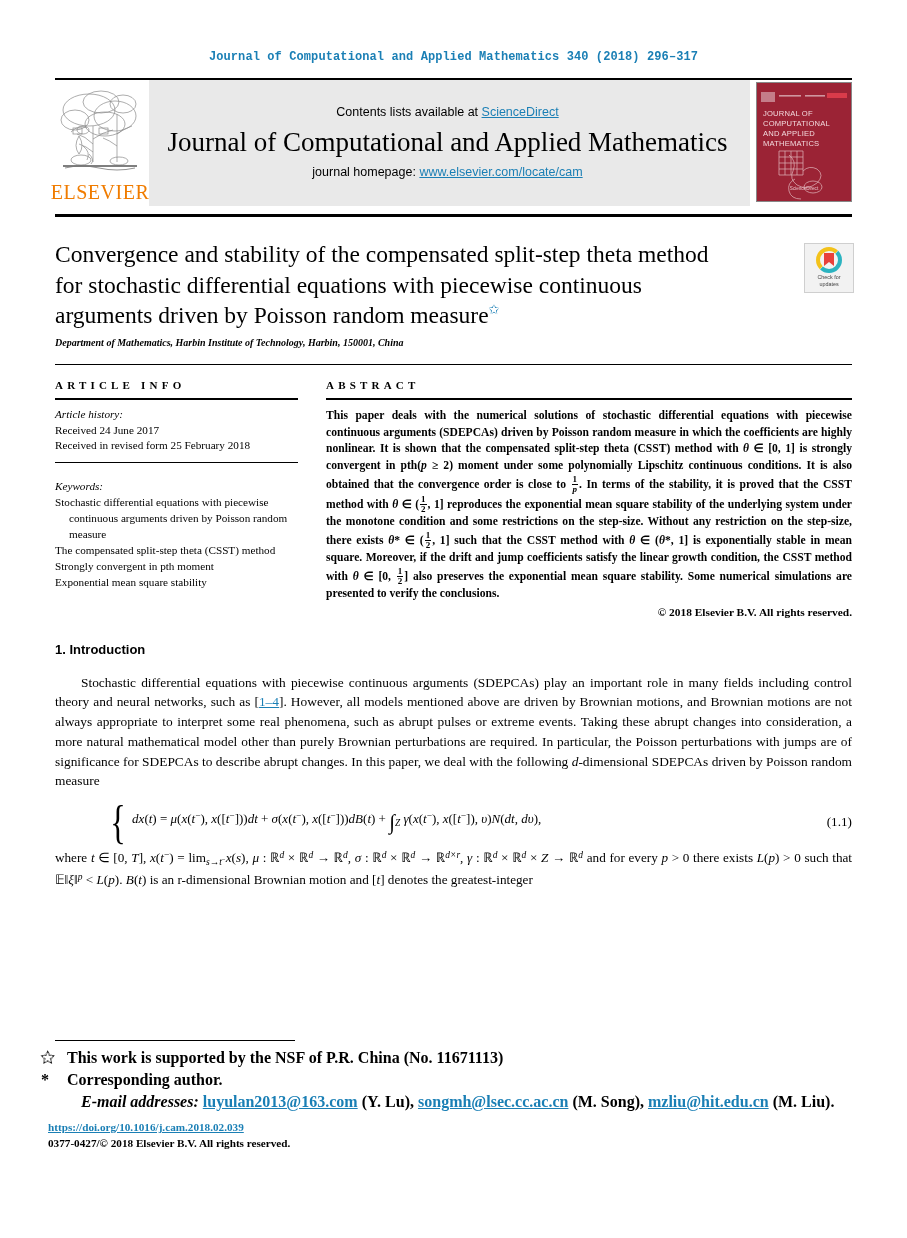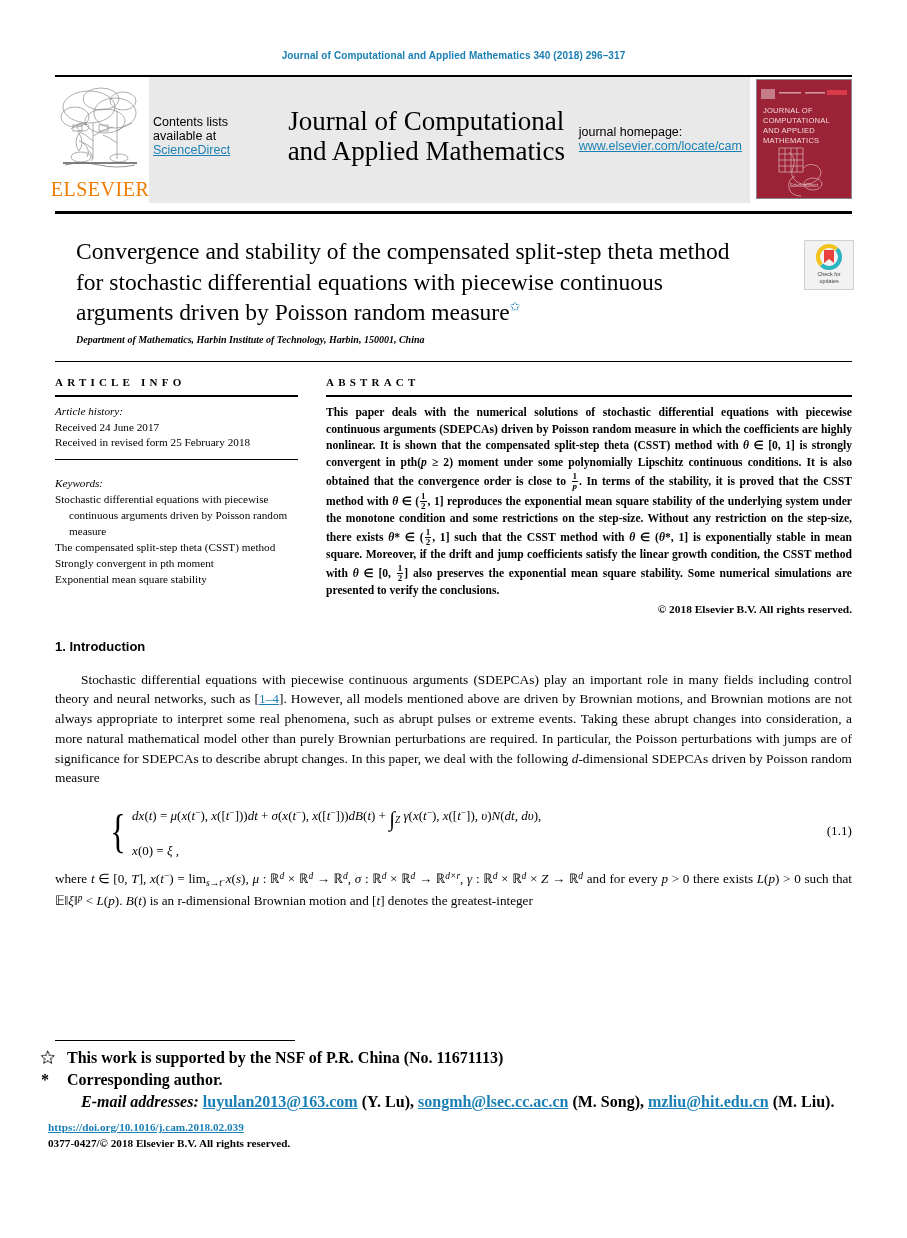--- a/index.html
+++ b/index.html
@@ -12,22 +12,22 @@
     color: #000000;
     position: relative;
     overflow: hidden;
   }
 
   .page { position: relative; width: 907px; height: 1238px; padding: 0; }
 
   
   .running-head {
     text-align: center;
-    font-family: Liberation Sans, sans-serif;
-    font-size: 10px;
+    font-family: Liberation Mono, monospace;
+    font-size: 12px;
     font-weight: bold;
     color: #1a7fb5;
     padding-top: 50px;
     letter-spacing: 0.1px;
   }
 
   
   .masthead {
     margin: 14px 55px 0 55px;
     border-top: 2px solid #000;
@@ -52,20 +52,21 @@
     color: #f07c00;
     font-weight: 400;
     margin-top: 1px;
   }
   .journal-band {
     flex: 1 1 auto;
     background: #e9e9e9;
     margin-left: 4px;
     margin-right: 6px;
     display: flex;
+    flex-direction: column;
     align-items: center;
     justify-content: center;
     padding: 6px 8px 8px 4px;
   }
   .contents-line {
     font-size: 12.5px;
     font-family: "Liberation Sans", sans-serif;
     margin-bottom: 6px;
   }
   .link { color: #1a7fb5; }
@@ -103,21 +104,21 @@
   }
   .cover-foot {
     position: absolute; bottom: 8px; left: 0; right: 0;
     text-align: center; color: #e8c4ca;
     font-family: "Liberation Sans", sans-serif; font-size: 4.6px; line-height: 1.5;
   }
 
   .rule-heavy { margin: 8px 55px 0 55px; border-top: 3px solid #000; }
 
   
-  .title-block { margin: 22px 55px 0 76px; position: relative; }
+  .title-block { margin: 22px 55px 0 55px; position: relative; }
   .paper-title {
     font-family: "Liberation Serif", serif;
     font-size: 23.5px;
     line-height: 1.30;
     font-weight: 400;
     width: 680px;
     margin: 0;
   }
   .star-sup { color: #1a7fb5; font-size: 13px; vertical-align: super; }
   .authors {
@@ -368,23 +369,20 @@
       <span>Stochastic differential equations with piecewise continuous arguments (SDEPCAs) play an important role in many fields including control theory and neural networks, such as [</span><a class="link" href="#">1–4</a><span>]. However, all models mentioned above are driven by Brownian motions, and Brownian motions are not always appropriate to interpret some real phenomena, such as abrupt pulses or extreme events. Taking these abrupt changes into consideration, a more natural mathematical model other than purely Brownian perturbations are required. In particular, the Poisson perturbations with jumps are of significance for SDEPCAs to describe abrupt changes. In this paper, we deal with the following </span><span class="mathit">d</span><span>-dimensional SDEPCAs driven by Poisson random measure</span>
     </div>
 
     <div class="equation-row">
       <div class="eq-body">
         <span class="brace">{</span>
         <span class="eq-lines">
           <div>
             <span class="mathit">dx</span>(<span class="mathit">t</span>) = <span class="mathit">μ</span>(<span class="mathit">x</span>(<span class="mathit">t</span><span class="sup-small">−</span>), <span class="mathit">x</span>([<span class="mathit">t</span><span class="sup-small">−</span>]))<span class="mathit">dt</span> + <span class="mathit">σ</span>(<span class="mathit">x</span>(<span class="mathit">t</span><span class="sup-small">−</span>), <span class="mathit">x</span>([<span class="mathit">t</span><span class="sup-small">−</span>]))<span class="mathit">dB</span>(<span class="mathit">t</span>) + <span class="bigint">∫</span><span class="sub-small mathit">Z</span> <span class="mathit">γ</span>(<span class="mathit">x</span>(<span class="mathit">t</span><span class="sup-small">−</span>), <span class="mathit">x</span>([<span class="mathit">t</span><span class="sup-small">−</span>]), <span class="mathit">υ</span>)<span class="mathit">N</span>(<span class="mathit">dt</span>, <span class="mathit">dυ</span>),
           </div>
-          <div>
-            <span class="mathit">x</span>(0) = <span class="mathit">ξ</span> ,
-          </div>
         </span>
       </div>
       <div class="eq-num">(1.1)</div>
     </div>
 
     <div class="after-eq">
       where <span class="mathit">t</span> ∈ [0, <span class="mathit">T</span>], <span class="mathit">x</span>(<span class="mathit">t</span><span class="sup-small">−</span>) = lim<span class="sub-small"><span class="mathit">s</span>→<span class="mathit">t</span><span class="sup-small">−</span></span><span class="mathit">x</span>(<span class="mathit">s</span>), <span class="mathit">μ</span> : ℝ<span class="sup-small mathit">d</span> × ℝ<span class="sup-small mathit">d</span> → ℝ<span class="sup-small mathit">d</span>, <span class="mathit">σ</span> : ℝ<span class="sup-small mathit">d</span> × ℝ<span class="sup-small mathit">d</span> → ℝ<span class="sup-small mathit">d×r</span>, <span class="mathit">γ</span> : ℝ<span class="sup-small mathit">d</span> × ℝ<span class="sup-small mathit">d</span> × <span class="mathit">Z</span> → ℝ<span class="sup-small mathit">d</span> and for every <span class="mathit">p</span> &gt; 0 there exists <span class="mathit">L</span>(<span class="mathit">p</span>) &gt; 0 such that 𝔼‖<span class="mathit">ξ</span>‖<span class="sup-small mathit">p</span> &lt; <span class="mathit">L</span>(<span class="mathit">p</span>). <span class="mathit">B</span>(<span class="mathit">t</span>) is an r-dimensional Brownian motion and [<span class="mathit">t</span>] denotes the greatest-integer
     </div>
   </div>
 

